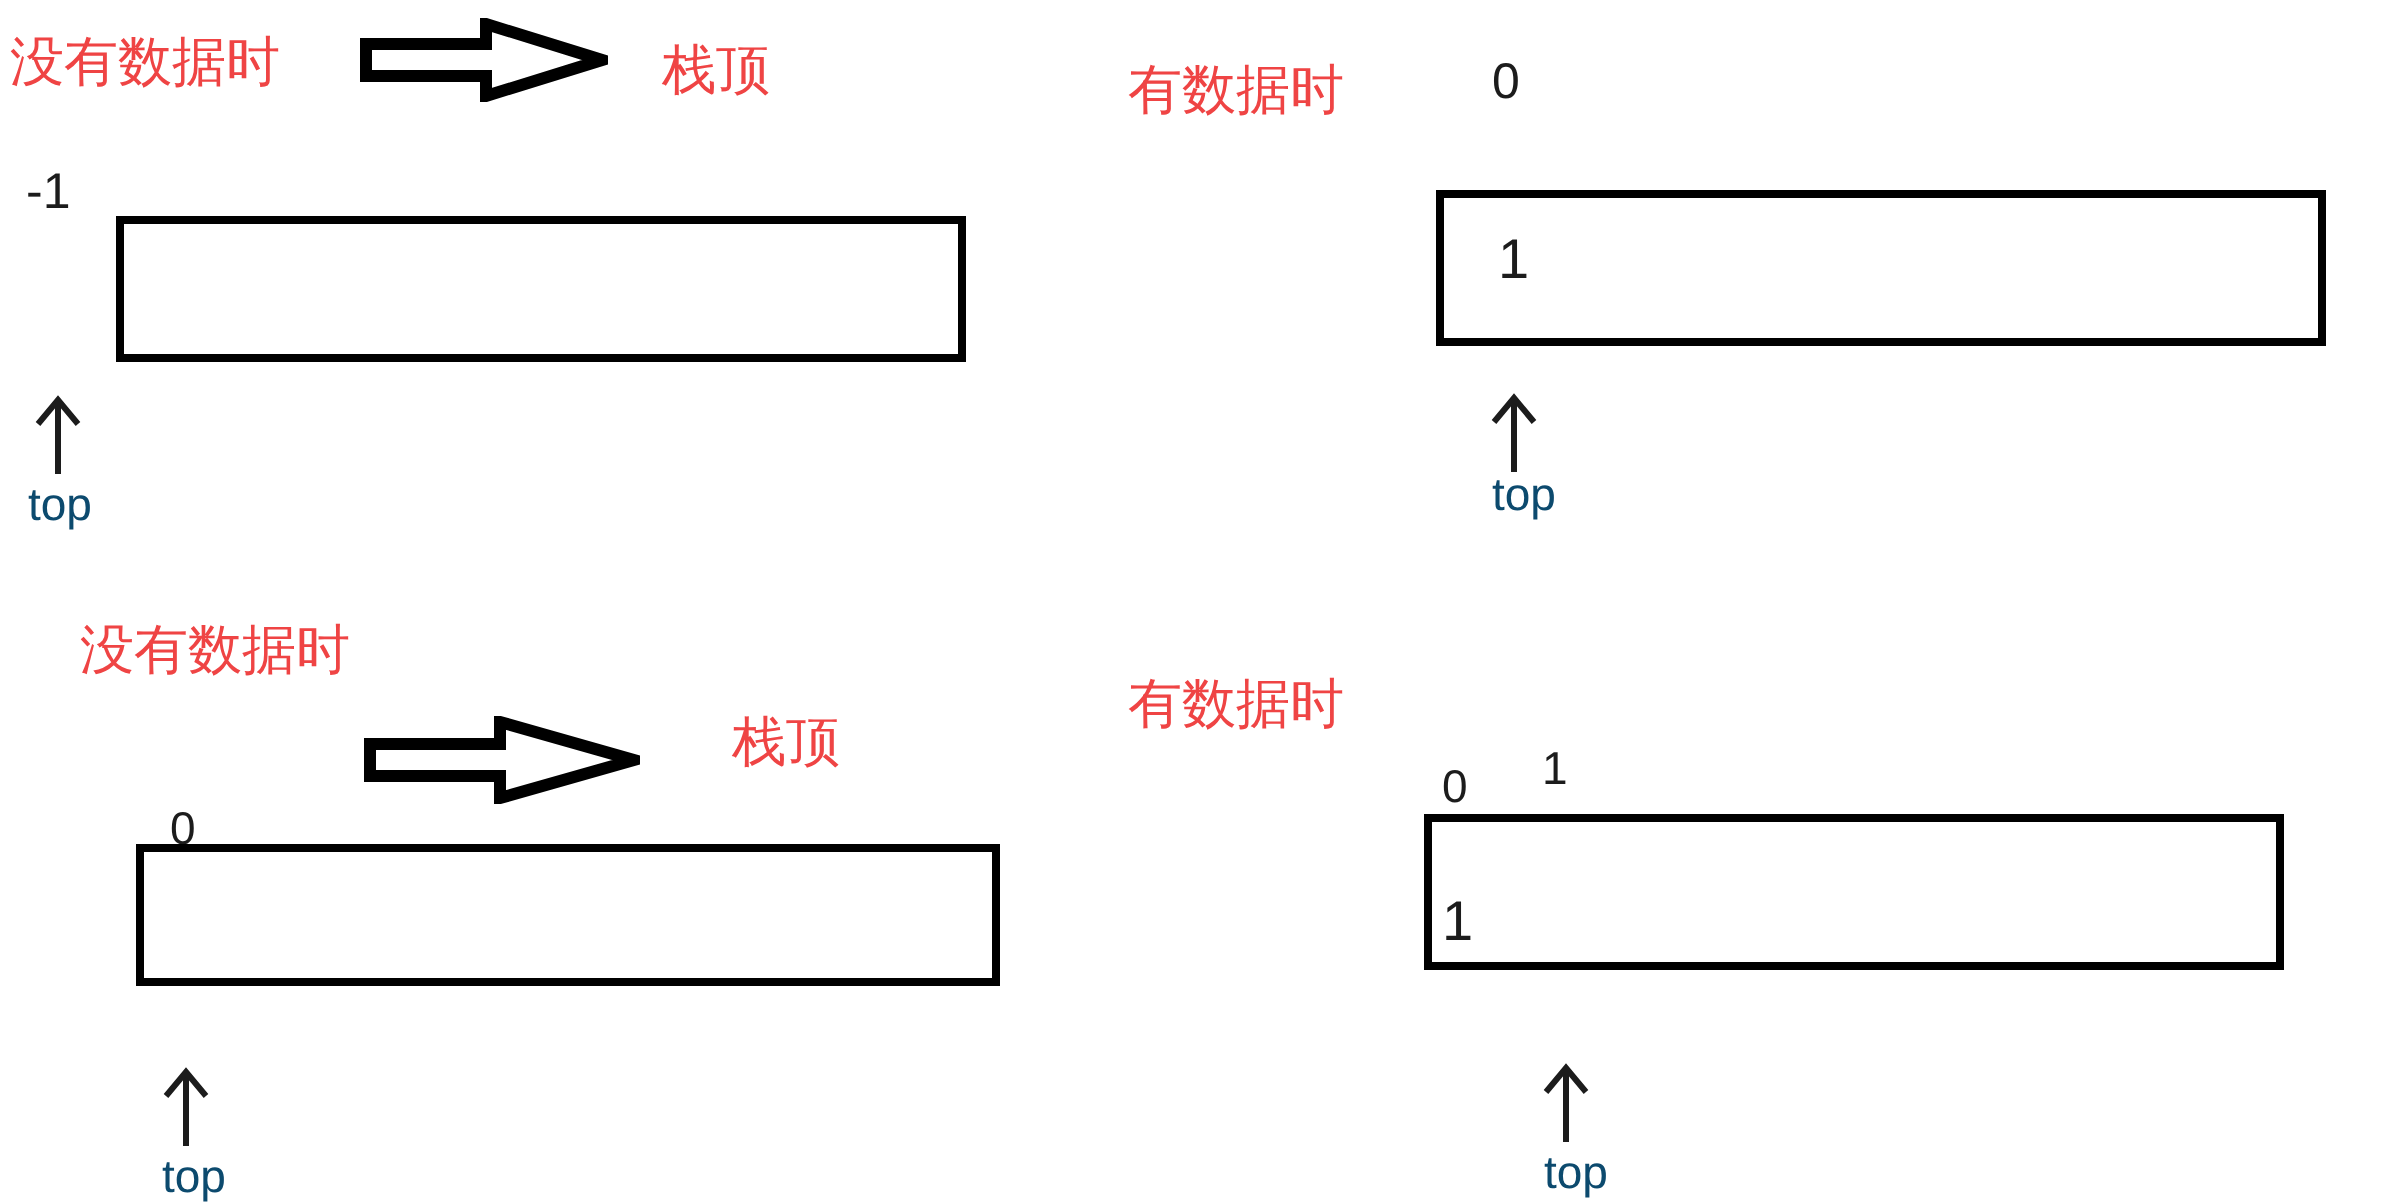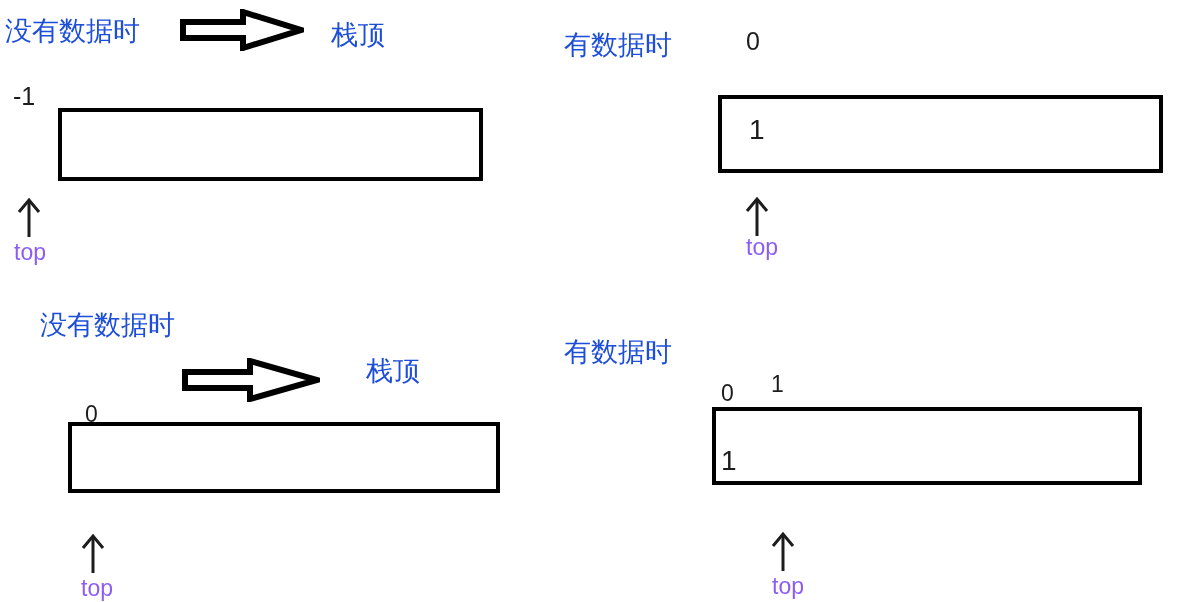--- a/index.html
+++ b/index.html
@@ -22,21 +22,21 @@
     overflow: hidden;
   }
 
   
   .abs { position: absolute; }
 
   
   .cn-label {
     font-size: 27px;
     line-height: 1;
-    color: #1d4ed8;
+    color: #ef4444;
     white-space: nowrap;
     letter-spacing: 0px;
   }
   .num-label {
     font-size: 25px;
     line-height: 1;
     color: #1c1c1c;
     white-space: nowrap;
   }
   .num-label.small {
@@ -44,21 +44,21 @@
   }
   .cell-value {
     font-size: 28px;
     line-height: 1;
     color: #1c1c1c;
     white-space: nowrap;
   }
   .top-word {
     font-size: 23px;
     line-height: 1;
-    color: #8b5cf6;
+    color: #0c4a6e;
     white-space: nowrap;
   }
 
   
   .stack-box {
     box-sizing: border-box;
     border: 4px solid #000000;
     background: #ffffff;
   }
 

